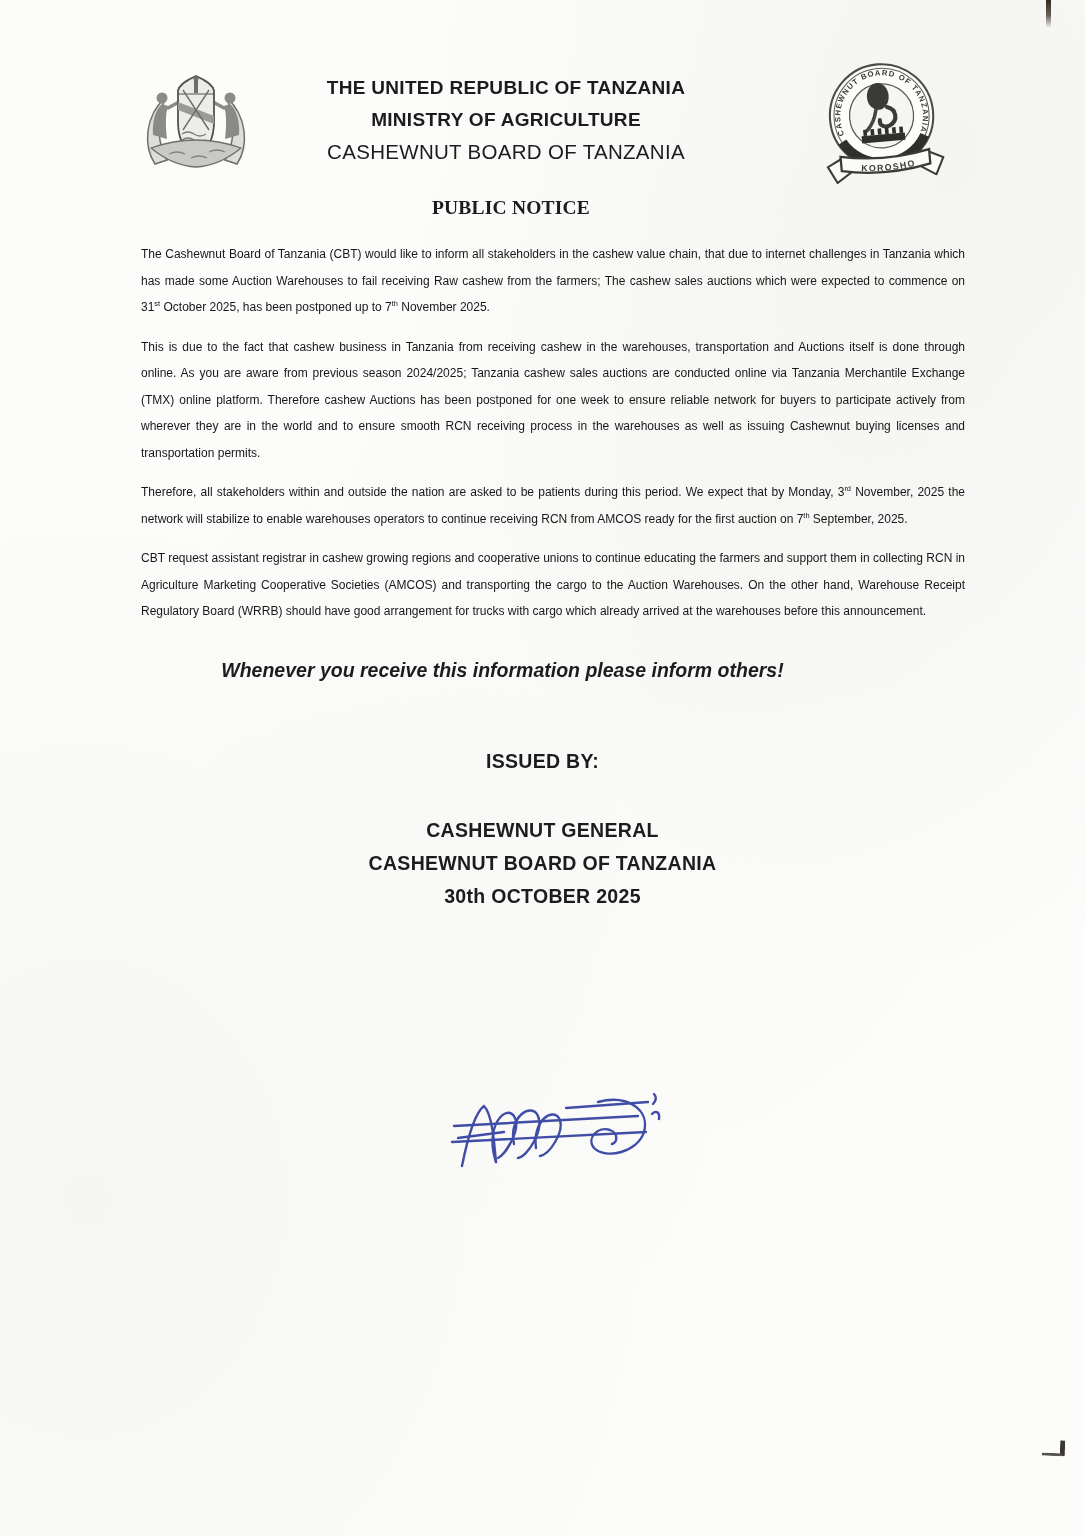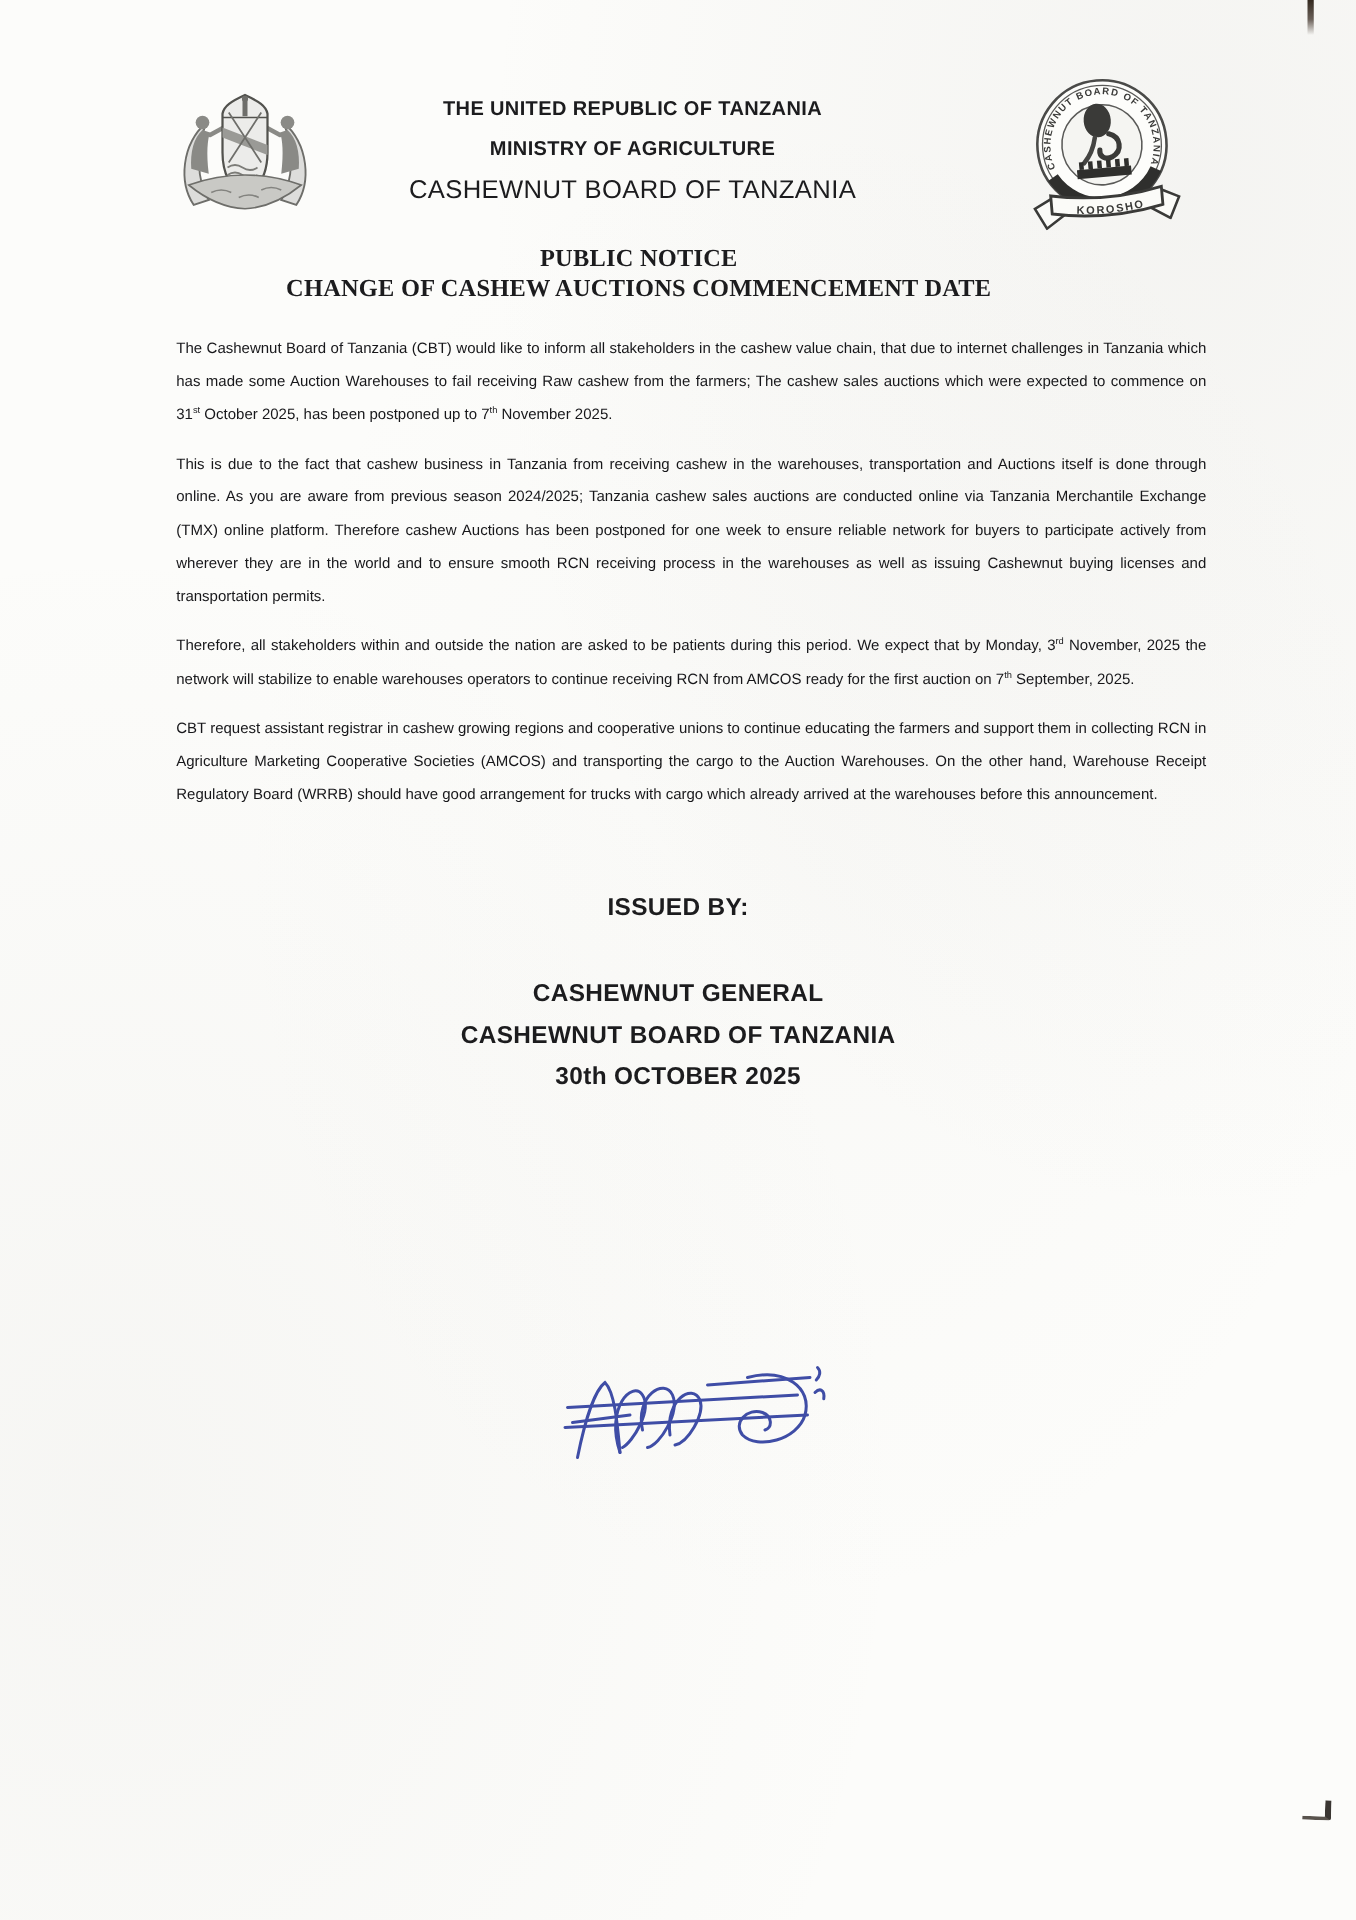--- a/index.html
+++ b/index.html
@@ -11,21 +11,21 @@
       radial-gradient(ellipse at 88% 10%, rgba(175,172,165,.10), transparent 42%),
       radial-gradient(ellipse at 8% 78%, rgba(175,172,165,.08), transparent 45%),
       radial-gradient(ellipse at 60% 45%, rgba(200,198,192,.06), transparent 50%),
       #fcfcfa;
   }
   
   .header{position:relative;height:196px;}
   .logo-left{position:absolute;left:134px;top:72px;width:124px;height:104px;}
   .logo-right{position:absolute;left:820px;top:62px;width:124px;height:118px;transform:rotate(-5deg);}
   .header-text{position:absolute;left:0;top:72px;width:1012px;text-align:center;}
-  .h-line{font-size:16px;line-height:32px;font-weight:bold;letter-spacing:.3px;}
+  .h-line{font-size:19px;line-height:32px;font-weight:bold;letter-spacing:.3px;}
   .h-line.regular{font-weight:normal;font-size:20.5px;}
   
   .title-block{width:1022px;text-align:center;font-weight:bold;font-size:19.5px;line-height:24px;letter-spacing:.2px;font-family:Liberation Serif, serif;}
   
   .body-text{margin:21px 120px 0 141px;font-size:12px;line-height:26.5px;text-align:justify;color:#17171a;}
   .body-text p{margin:0 0 13px 0;}
   sup{font-size:.62em;vertical-align:super;line-height:0;}
   
   .emphasis{margin-top:32px;width:1005px;text-align:center;font-style:italic;font-weight:bold;font-size:19.5px;line-height:27px;}
   
@@ -108,30 +108,30 @@
         <path d="M17,88 Q60,97 103,88 L103,102 Q60,111 17,102 Z" fill="#fbfbf8" stroke="#3a3a38" stroke-width="2.2"></path>
         <text font-size="8.5" font-weight="bold" fill="#3a3a38" letter-spacing="1.4" font-family="Liberation Sans, sans-serif">
           <textPath href="#bannerArc" startOffset="14">KOROSHO</textPath>
         </text>
       </svg>
     </div>
   </header>
 
   <div class="title-block">
     <div>PUBLIC NOTICE</div>
-    <div>CHANGE OF CASHEW AUCTIONS COMMENCEMENT DATE</div>
   </div>
 
   <main class="body-text">
     <p><span>The Cashewnut Board of Tanzania (CBT) would like to inform all stakeholders in the cashew value chain, that due to internet challenges in Tanzania which has made some Auction Warehouses to fail receiving Raw cashew from the farmers; The cashew sales auctions which were expected to commence on 31</span><sup>st</sup><span> October 2025, has been postponed up to 7</span><sup>th</sup><span> November 2025.</span></p>
     <p><span>This is due to the fact that cashew business in Tanzania from receiving cashew in the warehouses, transportation and Auctions itself is done through online. As you are aware from previous season 2024/2025; Tanzania cashew sales auctions are conducted online via Tanzania Merchantile Exchange (TMX) online platform. Therefore cashew Auctions has been postponed for one week to ensure reliable network for buyers to participate actively from wherever they are in the world and to ensure smooth RCN receiving process in the warehouses as well as issuing Cashewnut buying licenses and transportation permits.</span></p>
     <p><span>Therefore, all stakeholders within and outside the nation are asked to be patients during this period. We expect that by Monday, 3</span><sup>rd</sup><span> November, 2025 the network will stabilize to enable warehouses operators to continue receiving RCN from AMCOS ready for the first auction on 7</span><sup>th</sup><span> September, 2025.</span></p>
     <p><span>CBT request assistant registrar in cashew growing regions and cooperative unions to continue educating the farmers and support them in collecting RCN in Agriculture Marketing Cooperative Societies (AMCOS) and transporting the cargo to the Auction Warehouses. On the other hand, Warehouse Receipt Regulatory Board (WRRB) should have good arrangement for trucks with cargo which already arrived at the warehouses before this announcement.</span></p>
   </main>
 
+  <div class="emphasis">Whenever you receive this information please inform others!</div>
 
   <div class="signature-block">
     <div class="issued">ISSUED BY:</div>
     <div class="sig-lines">
       <div class="sig-line">CASHEWNUT GENERAL</div>
       <div class="sig-line">CASHEWNUT BOARD OF TANZANIA</div>
       <div class="sig-line">30th OCTOBER 2025</div>
     </div>
   </div>
 

